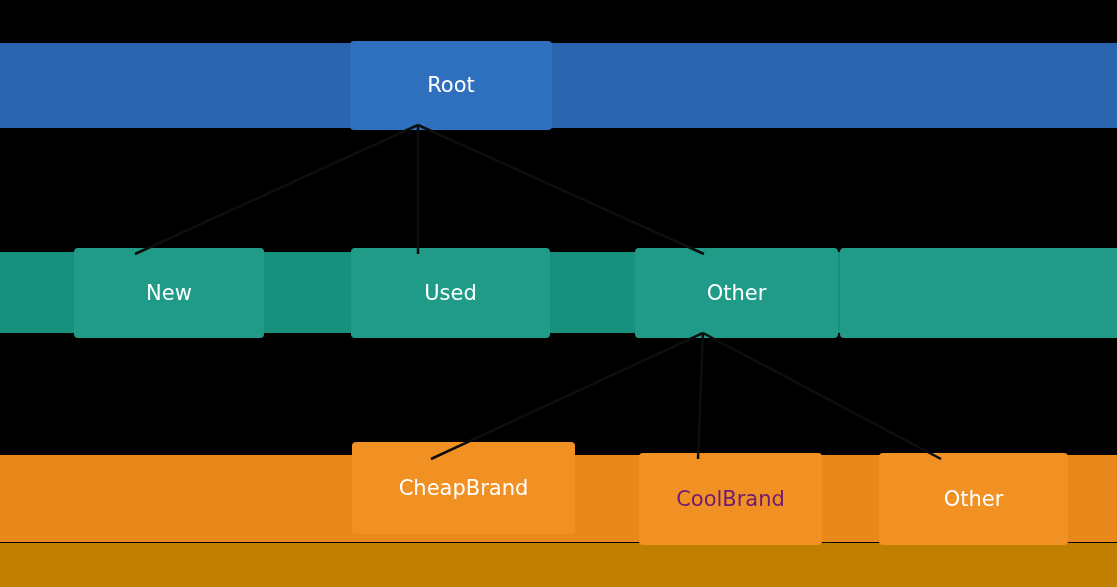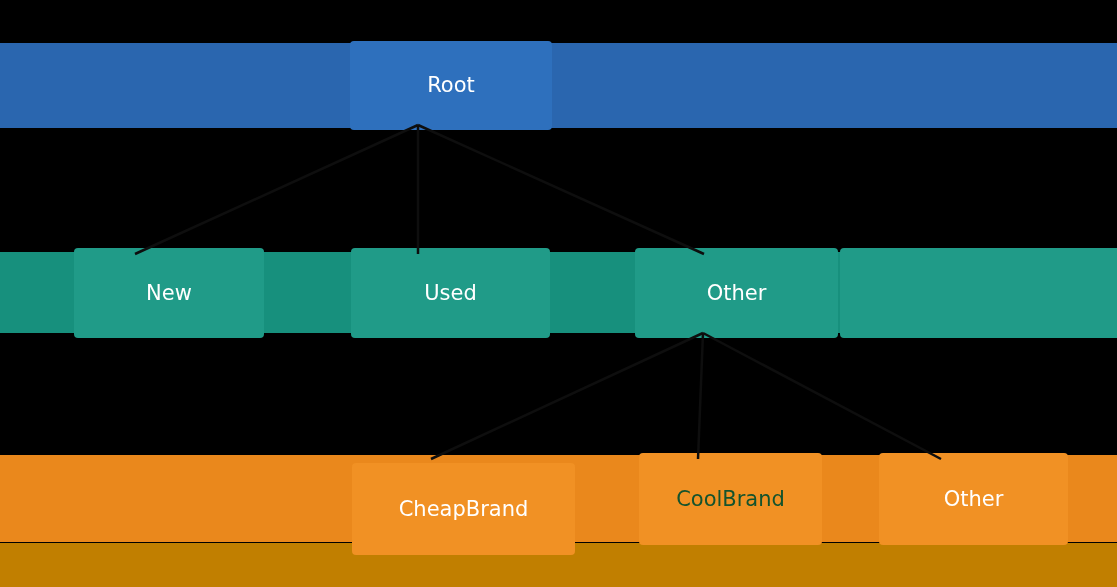--- a/index.html
+++ b/index.html
@@ -53,23 +53,23 @@
     <div class="node" style="left: 319px; top: 248px; width: 199px; height: 90px; background: rgb(32, 155, 136);">
       <span class="node-label" style="font-size: 21px; color: rgb(255, 255, 255);">Used</span>
     </div>
     <div class="node" style="left: 603px; top: 248px; width: 203px; height: 90px; background: rgb(32, 155, 136);">
       <span class="node-label" style="font-size: 21px; color: rgb(255, 255, 255);">Other</span>
     </div>
     <div class="node clipped-right" style="left: 808px; top: 248px; width: 309px; height: 90px; background: rgb(32, 155, 136);">
       <span class="node-label" style="font-size: 21px; color: rgb(255, 255, 255);"></span>
     </div>
     <div class="band" style="left: 0px; top: 455px; width: 1117px; height: 87px; background: rgb(234, 136, 28);"></div>
-    <div class="node" style="left: 320px; top: 463px; width: 223px; height: 92px; background: rgb(241, 145, 36);">
+    <div class="node" style="left: 320px; top: 442px; width: 223px; height: 92px; background: rgb(241, 145, 36);">
       <span class="node-label" style="font-size: 21px; color: rgb(255, 255, 255);">CheapBrand</span>
     </div>
     <div class="node" style="left: 607px; top: 453px; width: 183px; height: 92px; background: rgb(241, 145, 36);">
-      <span class="node-label" style="font-size: 21px; color: #14532d;">CoolBrand</span>
+      <span class="node-label" style="font-size: 21px; color: #701a75;">CoolBrand</span>
     </div>
     <div class="node" style="left: 847px; top: 453px; width: 189px; height: 92px; background: rgb(241, 145, 36);">
       <span class="node-label" style="font-size: 21px; color: rgb(255, 255, 255);">Other</span>
     </div>
     <div class="band" style="left: 0px; top: 543px; width: 1117px; height: 44px; background: rgb(193, 127, 0);"></div>
   </div>
 
 </body></html>

